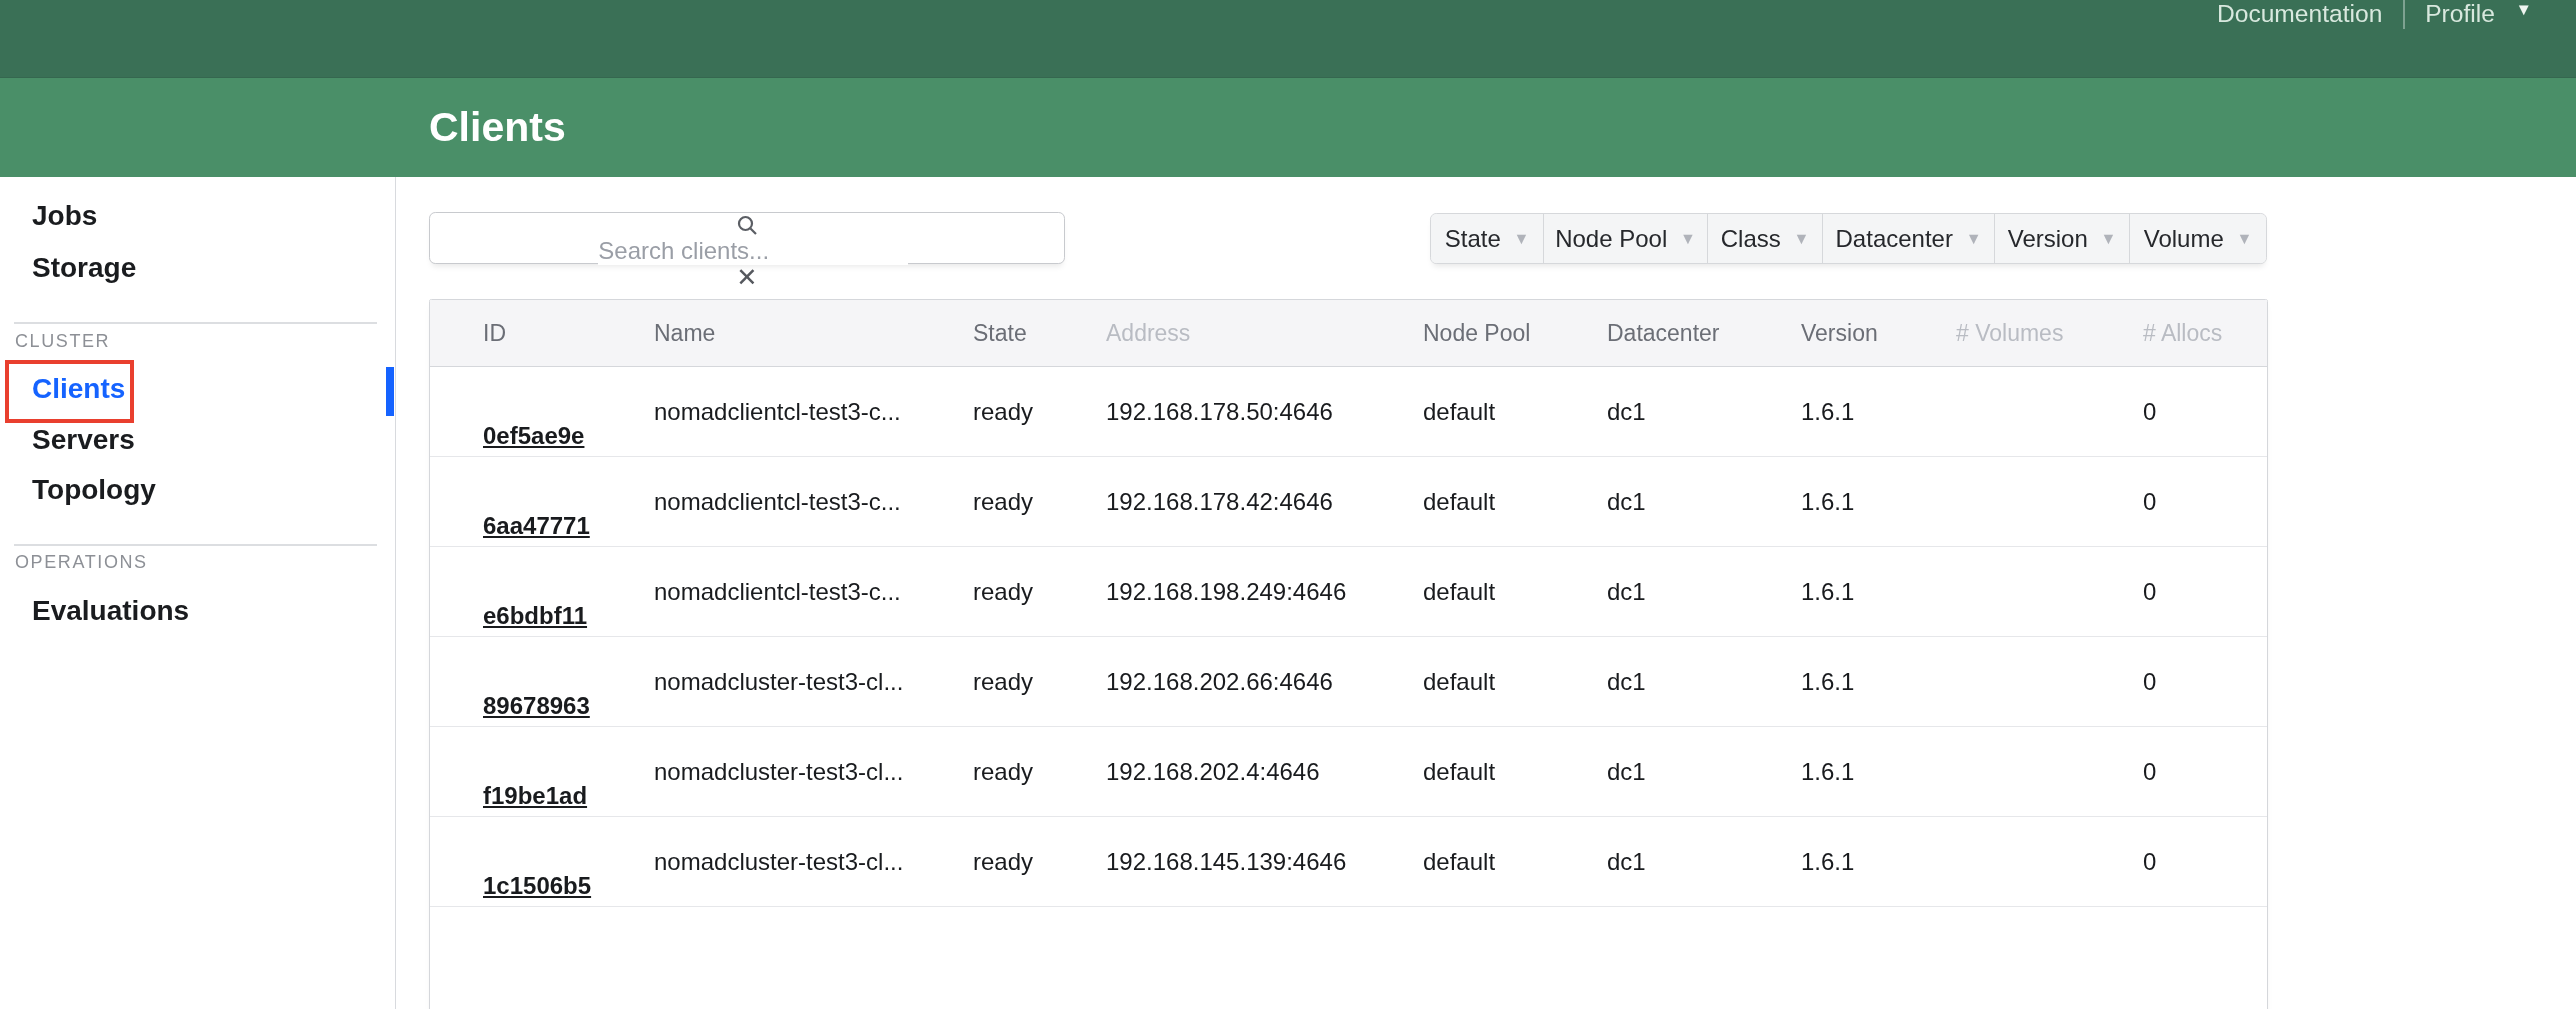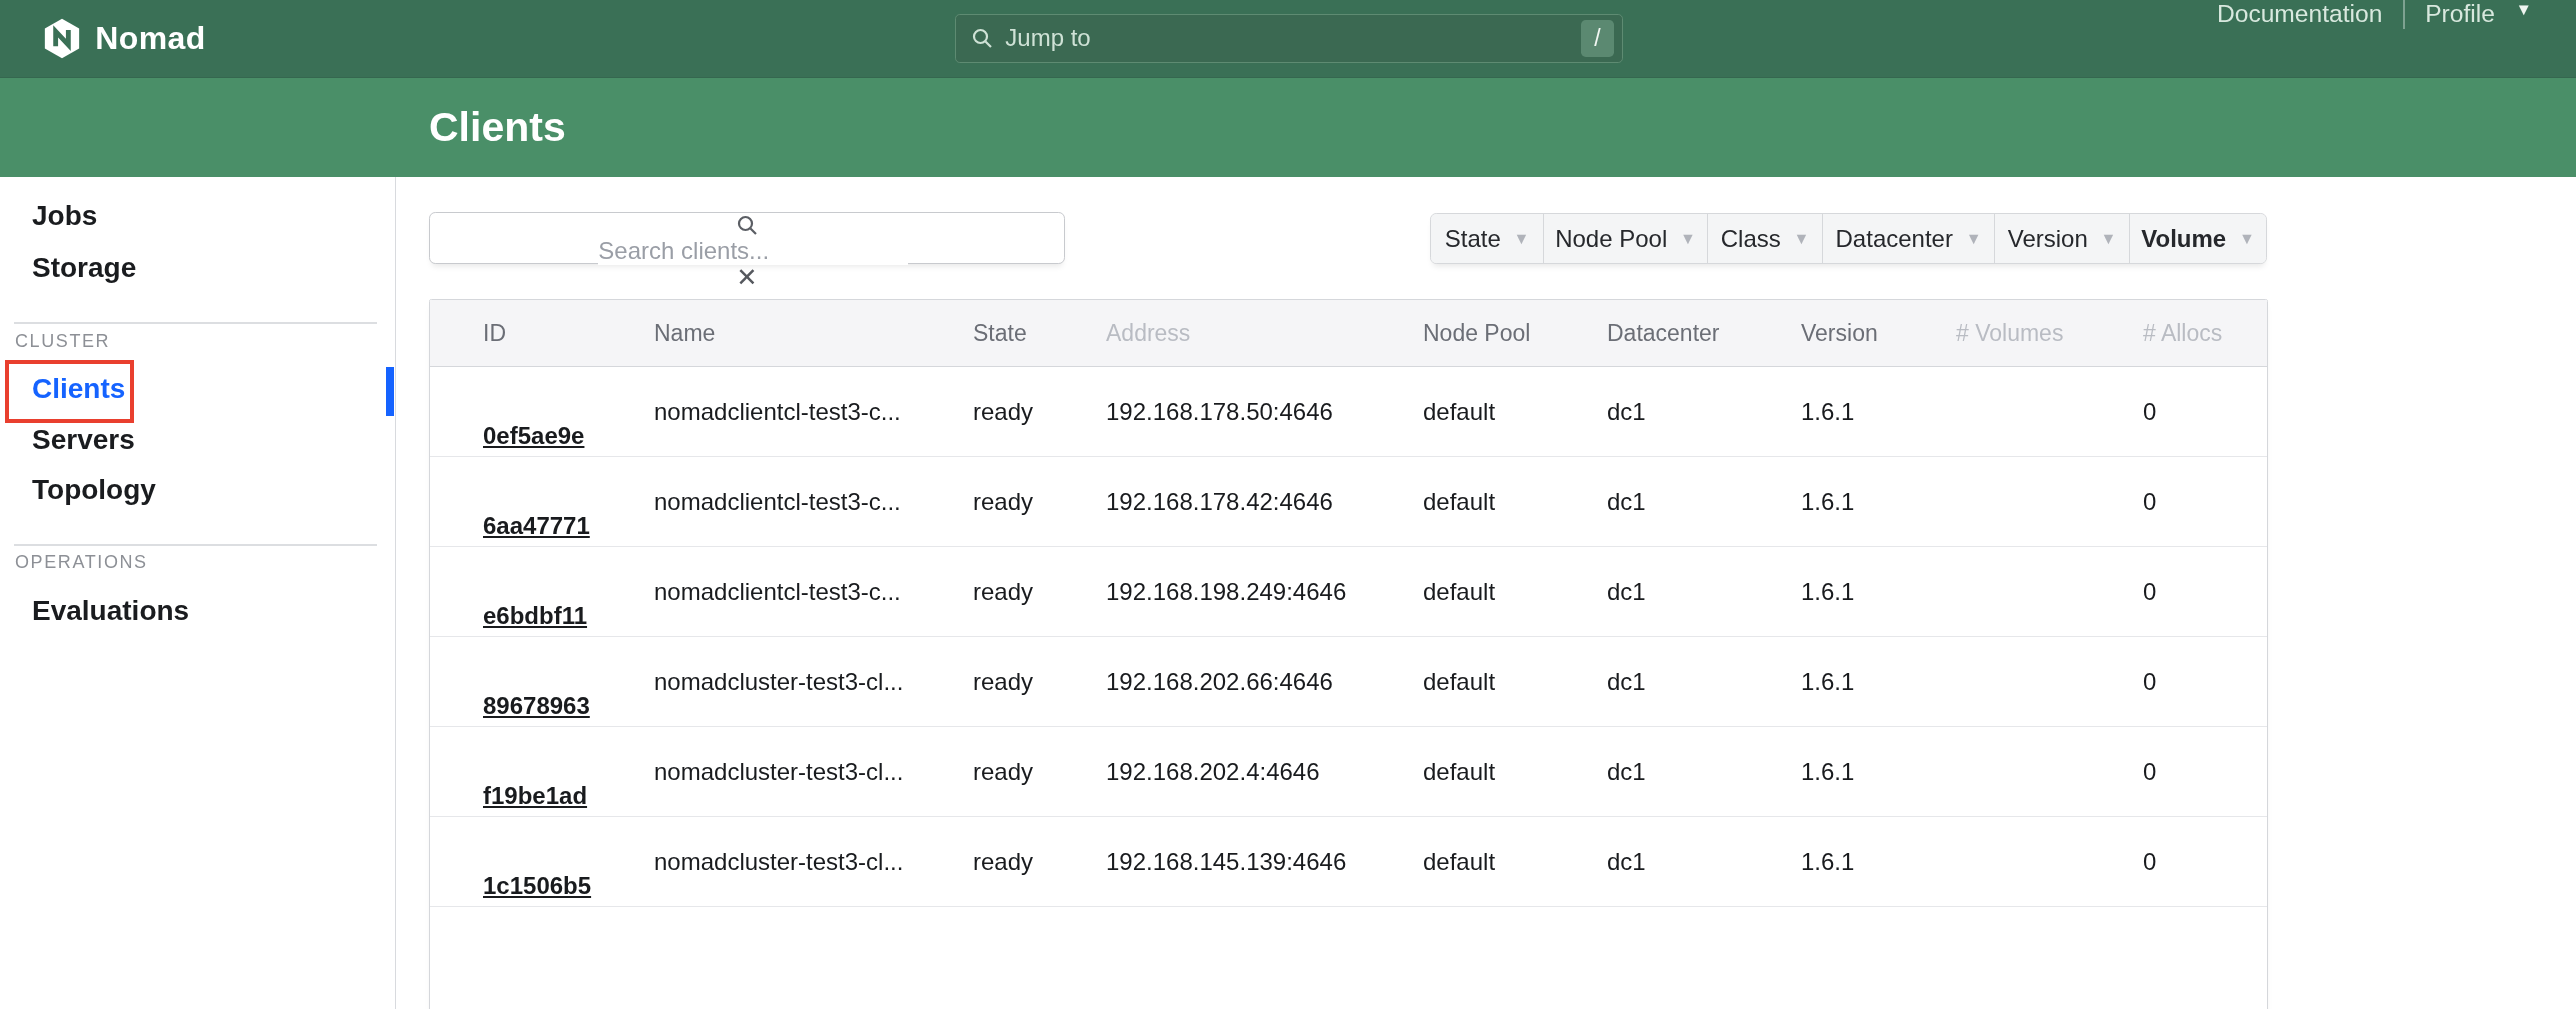--- a/index.html
+++ b/index.html
@@ -63,21 +63,21 @@
   .clear-x { font-size:25.4px; color:#55585e; line-height:1; background:none; border:none;
              cursor:pointer; padding:0 3.2px; font-family:"Liberation Sans", sans-serif; }
 
   .filters { position:absolute; right:309px; top:36px; height:51px; display:flex;
              border:1.6px solid #d6d8db; border-radius:6.3px; background:#f4f5f6;
              overflow:hidden; box-shadow:0 4.8px 6.3px -3.2px rgba(0,0,0,0.10); }
   .filter-btn { display:flex; align-items:center; justify-content:center; gap:12.7px;
                 border:none; border-right:1.6px solid #d6d8db; background:#f4f5f6;
                 font-size:24px; color:#26282c; padding:0 8px; cursor:pointer;
                 font-family:"Liberation Sans", sans-serif; }
-  .filter-btn:last-child { border-right:none;font-weight:bold; }
+  .filter-btn:last-child { border-right:none; }
   .filter-btn .caret { font-size:16px; color:#b0b3ba; }
   .fb-0{width:113px}.fb-1{width:164px}.fb-2{width:115px}.fb-3{width:172px}.fb-4{width:135px}.fb-5{width:136px}
 
   
   .table { position:absolute; left:33px; top:122px; width:1839px; height:790px;
            border:1.6px solid #d5d7db; border-radius:2.4px; background:#ffffff;
            box-shadow:0 4.8px 8px -3.2px rgba(0,0,0,0.08); display:flex; flex-direction:column; }
   .tgrid { display:grid; grid-template-columns:171px 319px 133px 317px 184px 194px 155px 187px 1fr;
            align-items:center; padding-left:53px; padding-right:19px; }
   .thead { height:67px; background:#f5f5f7; border-bottom:1.6px solid #d5d7db;
@@ -92,36 +92,21 @@
                 border:1.6px solid #c8cace; border-radius:4.8px; display:flex; align-items:center;
                 padding:0 11px; cursor:pointer; }
   .pageselect .val { font-size:31px; color:#1a1c1f; }
   .pageselect .caret { margin-left:auto; font-size:16px; color:#9a9da3; }
   .range-text { margin-left:auto; font-size:23px; color:#000000; }
 </style>
 </head>
 <body>
 
 <header class="topnav">
-  <div class="brand">
-    <svg viewBox="0 0 100 110">
-      <polygon points="50,2 96,28 96,82 50,108 4,82 4,28" fill="#ffffff"></polygon>
-      <polyline points="33,76 33,36 67,72 67,32" fill="none" stroke="#3a7056" stroke-width="13"></polyline>
-    </svg>
-    <span class="brand-name">Nomad</span>
-  </div>
-
-  <div class="jumpto">
-    <svg viewBox="0 0 24 24" fill="none" stroke="#cfe2d6" stroke-width="2.2">
-      <circle cx="10.5" cy="10.5" r="6.5"></circle>
-        <line x1="15.5" y1="15.5" x2="21" y2="21"></line>
-    </svg>
-    <input type="text" placeholder="Jump to" style="">
-    <span class="slash-badge">/</span>
-  </div>
+
 
   <nav class="navlinks">
     <a>Documentation</a>
     <span class="vsep"></span>
     <a>Profile</a>
     <span class="caret-sm">▼</span>
   </nav>
 </header>
 
 <div class="subheader">

